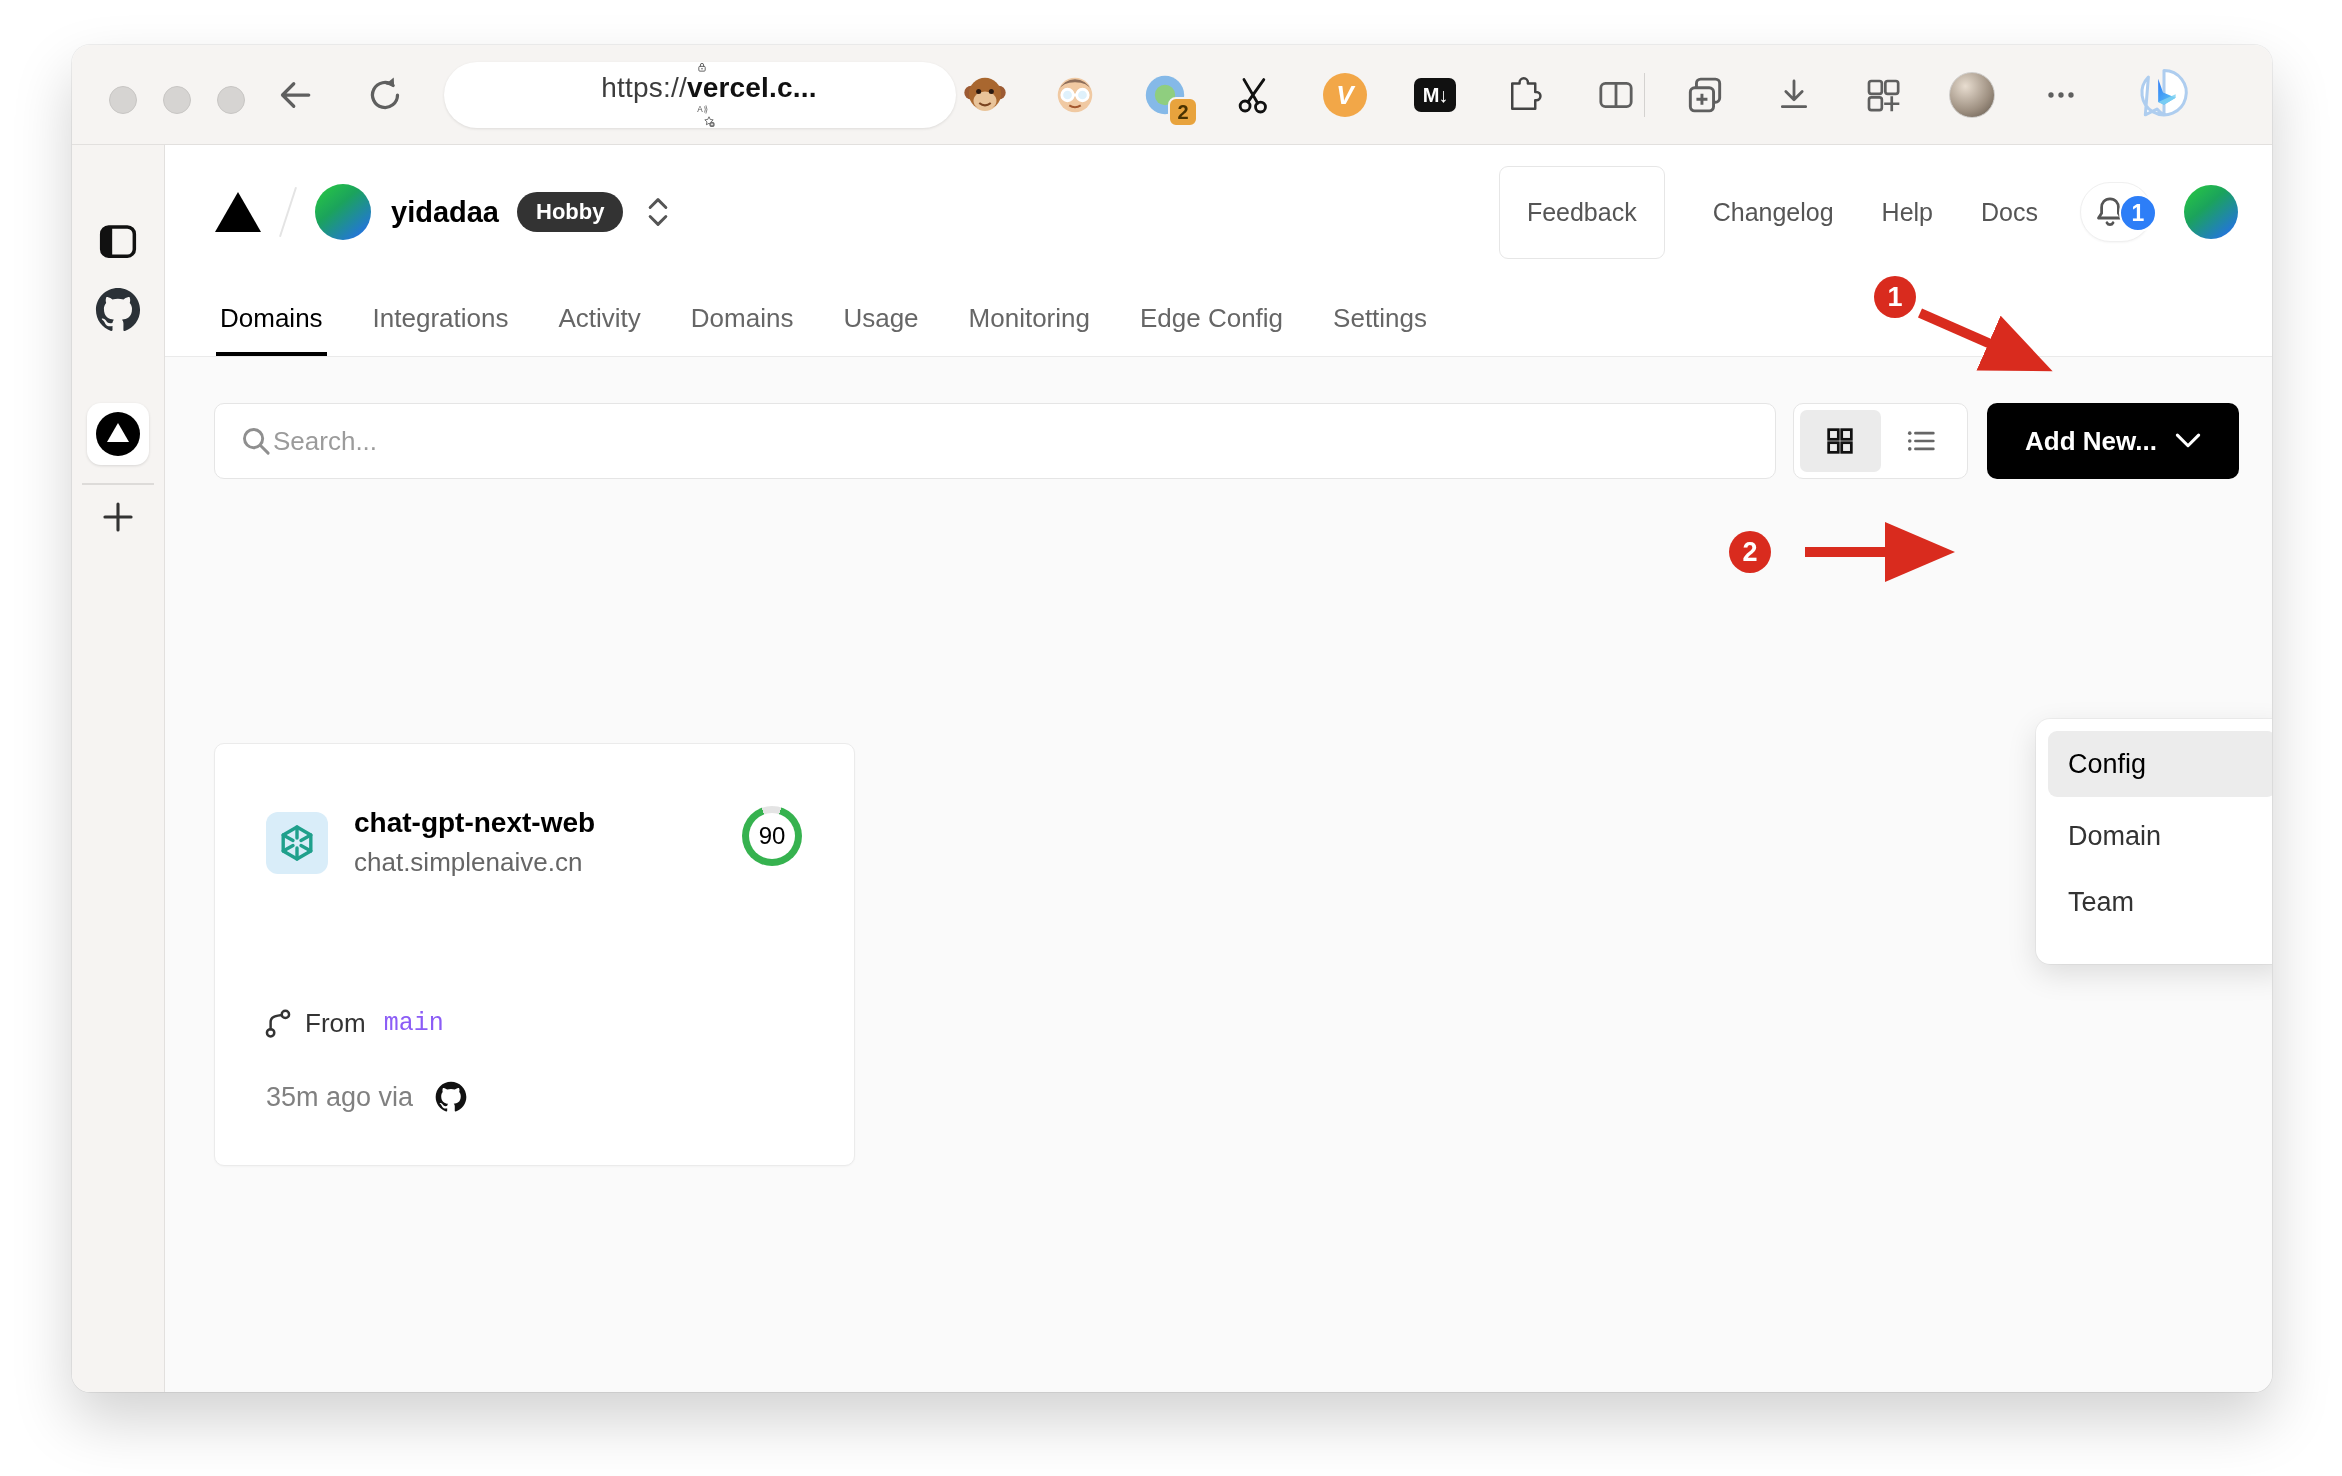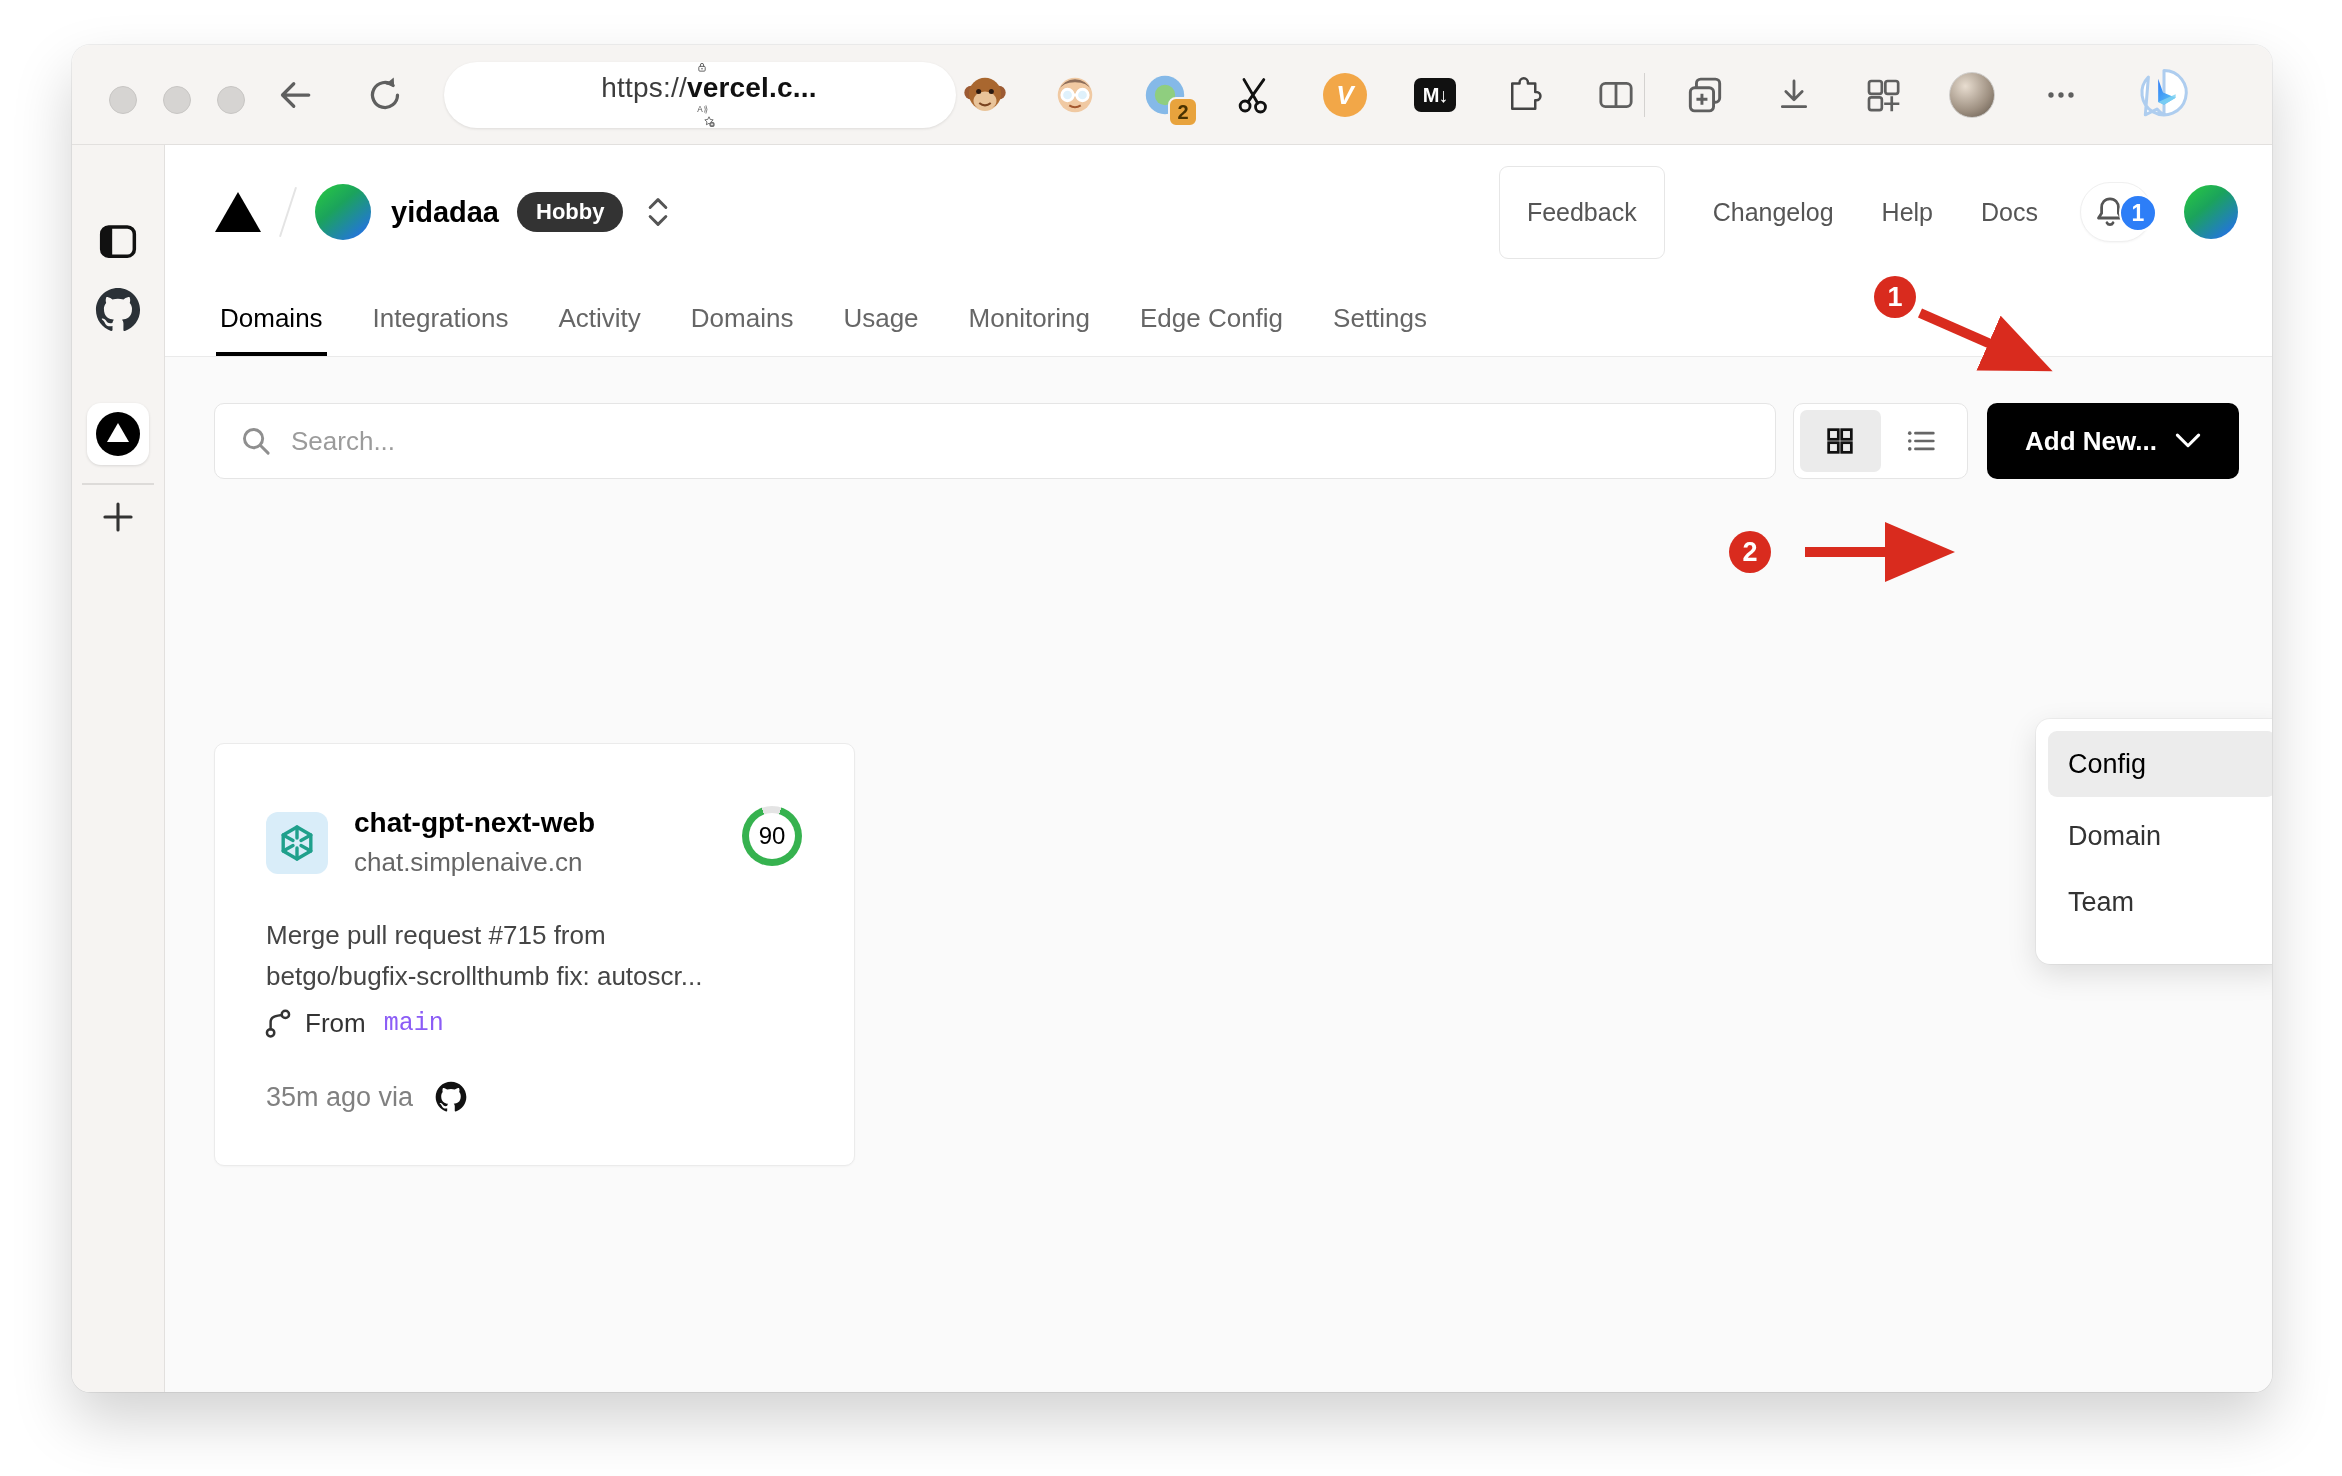--- a/index.html
+++ b/index.html
@@ -54,21 +54,21 @@
   .bell-wrap { position:relative; margin-left:42px; width:72px; height:60px; background:#fff; border:1px solid #f0f0f0; border-radius:999px; display:flex; align-items:center; justify-content:flex-start; padding-left:12px; box-shadow:0 1px 2px rgba(0,0,0,.04); }
   .notif-badge { position:absolute; right:-6px; top:11px; width:38px; height:38px; border-radius:50%; background:#2d7ef7; color:#fff; font-size:23px; font-weight:600; display:flex; align-items:center; justify-content:center; border:2px solid #fff; }
   .tabs { position:absolute; left:55px; bottom:0; display:flex; }
   .tab { font-size:26px; color:#666; padding:0 0 22px 0; margin-right:50px; position:relative; }
   .tab.active { color:#000; font-weight:500; }
   .tab.active:after { content:""; position:absolute; left:-4px; right:-4px; bottom:0; height:4px; background:#000; }
 
   .content { position:absolute; left:49px; right:33px; top:212px; bottom:0; padding-top:46px; }
   .controls { position:relative; height:76px; }
   .searchbar { position:absolute; left:0; top:0; width:1562px; height:76px; background:#fff; border:1px solid #e5e5e5; border-radius:10px; display:flex; align-items:center; padding:0 24px; }
-  .searchbar input { border:none; outline:none; flex:1; font-size:26px; color:#333; margin-left:18px; font-family:inherit; background:transparent; }
+  .searchbar input { border:none; outline:none; flex:1; font-size:26px; color:#333; font-family:inherit; background:transparent; }
   .searchbar input::placeholder { color:#9b9b9b; }
   .viewtoggle { position:absolute; left:1579px; top:0; width:175px; height:76px; background:#fff; border:1px solid #e5e5e5; border-radius:10px; display:flex; align-items:center; padding:6px; }
   .vt-seg { flex:1; height:100%; display:flex; align-items:center; justify-content:center; border-radius:7px; }
   .vt-seg.active { background:#ebebeb; }
   .addnew { position:absolute; left:1773px; top:0; width:252px; height:76px; background:#000; border-radius:10px; color:#fff;
     display:flex; align-items:center; justify-content:center; gap:18px; font-size:26px; font-weight:600; }
 
   
   .dropdown { position:absolute; left:1822px; top:362px; width:252px; height:245px; background:#fff; border-radius:14px;
     box-shadow:0 0 0 1px rgba(0,0,0,.04), 0 10px 30px rgba(0,0,0,.12); padding:12px; z-index:40; }
@@ -362,24 +362,20 @@
               </svg>
             </div>
             <div class="proj-meta">
               <div class="proj-name">chat-gpt-next-web</div>
               <div class="proj-domain">chat.simplenaive.cn</div>
             </div>
           </div>
           <div class="score-ring">
             <div class="inner">90</div>
           </div>
-          <div class="commit">
-            <div>Merge pull request #715 from</div>
-            <div>betgo/bugfix-scrollthumb fix: autoscr...</div>
-          </div>
           <div class="fromrow">
             <svg class="icon" width="30" height="32" viewBox="0 0 24 26">
               <circle cx="6" cy="21" r="3" fill="none" stroke="#333" stroke-width="2"></circle>
               <circle cx="18" cy="6" r="3" fill="none" stroke="#333" stroke-width="2"></circle>
               <path d="M6 18 V12 C6 8.5 9 7.5 12 7 L15 6.5" fill="none" stroke="#333" stroke-width="2" stroke-linecap="round"></path>
             </svg>
             <span>From</span>
             <span class="branch-mono">main</span>
           </div>
           <div class="timerow">

